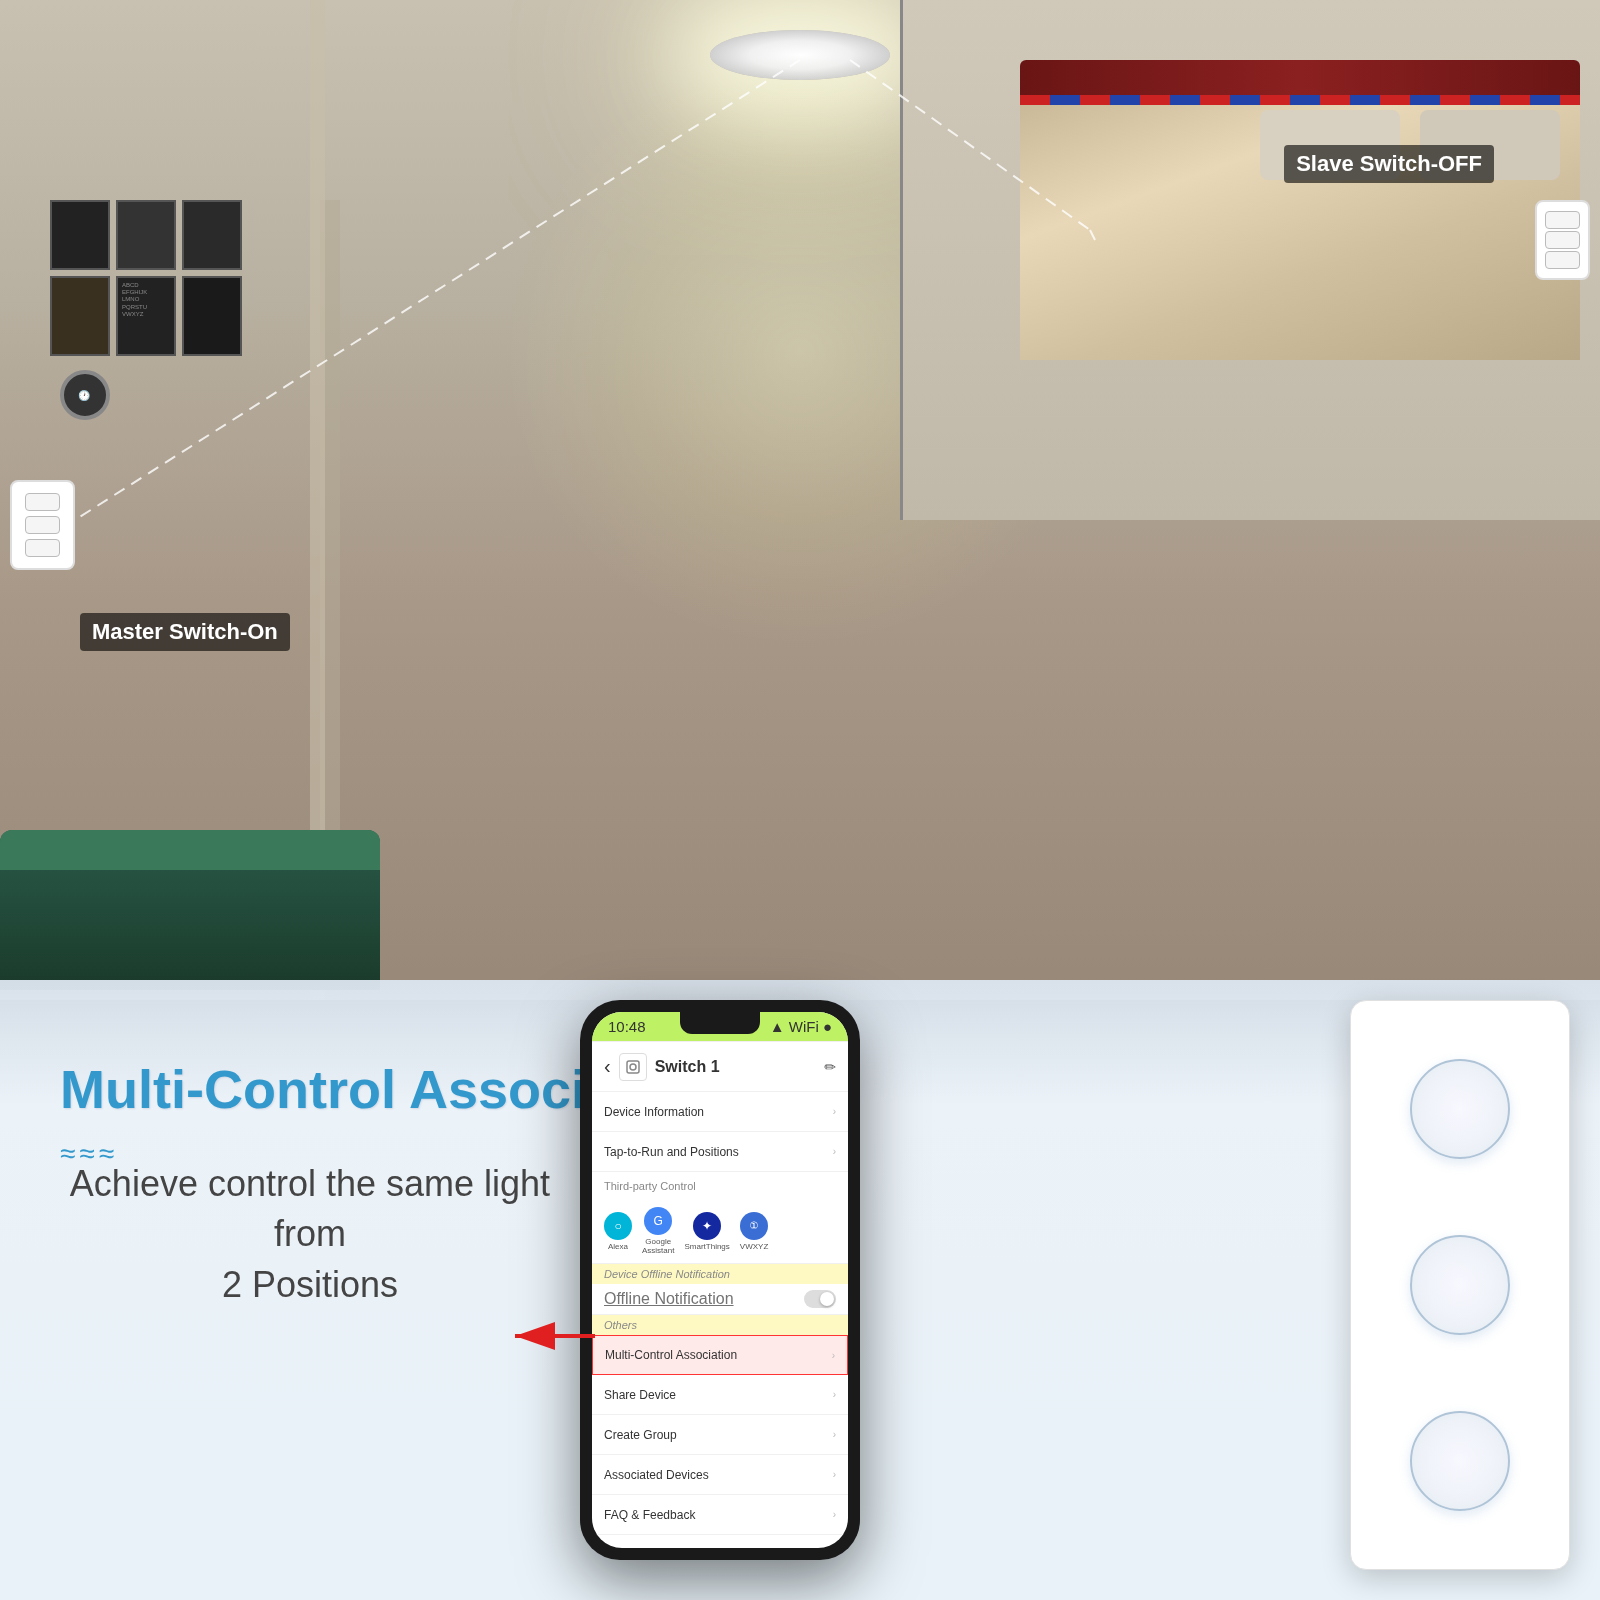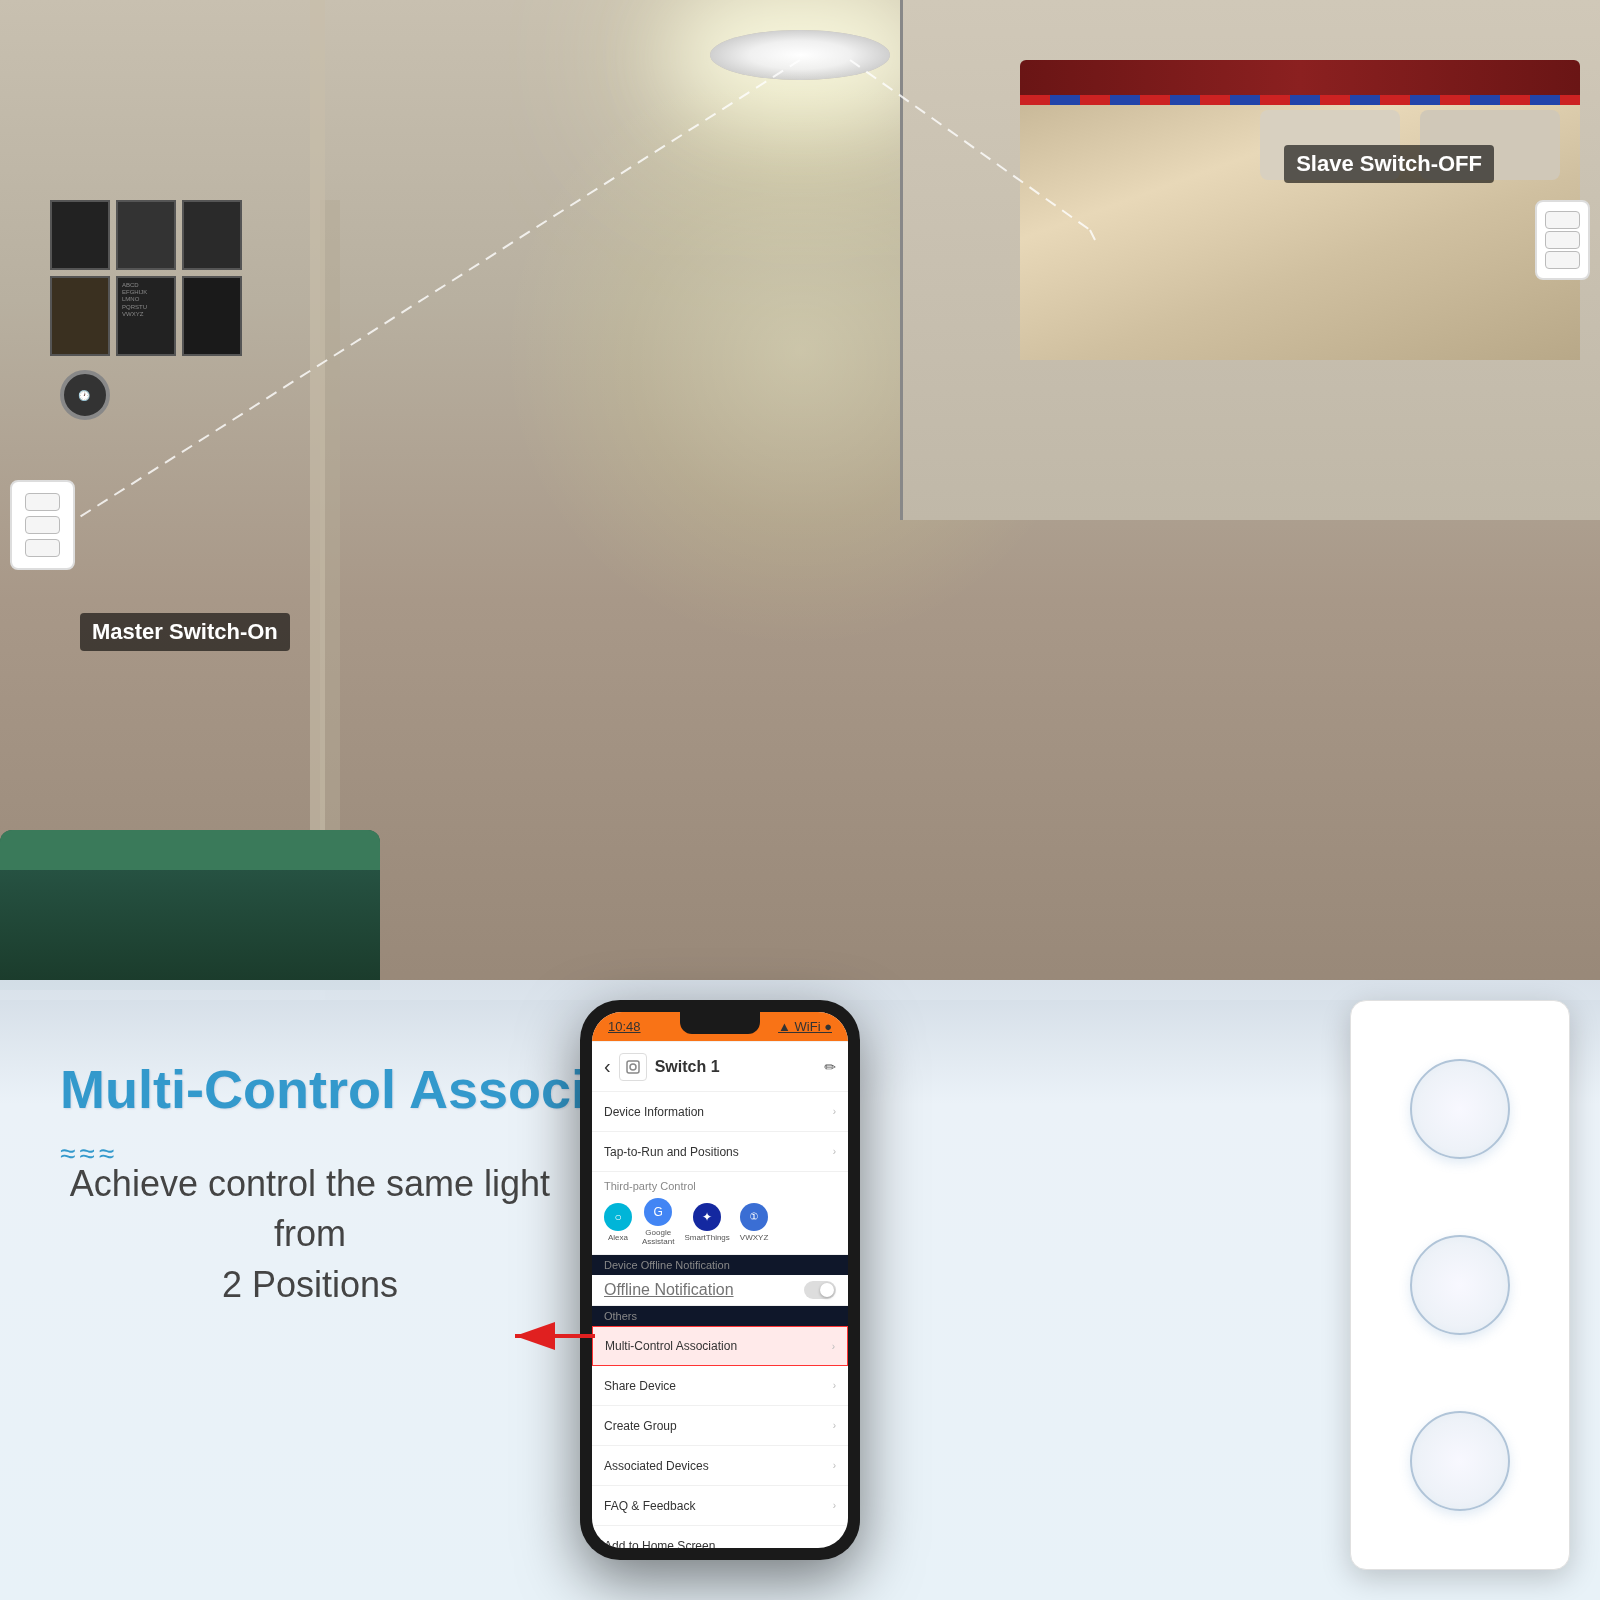--- a/index.html
+++ b/index.html
@@ -161,29 +161,28 @@
     .phone-screen {
       width: 100%;
       height: 100%;
       background: white;
       border-radius: 30px;
       overflow: hidden;
       position: relative;
     }
     .phone-status-bar {
       height: 30px;
-      background: #f97316;
+      background: #bef264;
       display: flex;
       align-items: center;
       justify-content: space-between;
       padding: 0 16px;
-      font-size: 13px;
+      font-size: 15px;
       color: #333;
       border-bottom: 1px solid #f0f0f0;
-      text-decoration: underline;
     }
     .phone-header {
       height: 50px;
       background: white;
       display: flex;
       align-items: center;
       padding: 0 12px;
       border-bottom: 1px solid #f0f0f0;
     }
     .back-arrow {
@@ -219,34 +218,35 @@
       justify-content: space-between;
       padding: 0 12px;
       border-bottom: 1px solid #f0f0f0;
       font-size: 12px;
       color: #333;
     }
     .menu-item-label { flex: 1; }
     .menu-chevron { color: #bbb; font-size: 10px; }
 
     .section-header {
-      background: #0f172a;
+      background: #fef9c3;
       padding: 4px 12px;
       font-size: 11px;
       color: #888;
+      font-style: italic;
     }
 
     .third-party-section {
       padding: 8px 12px;
       border-bottom: 1px solid #f0f0f0;
     }
     .third-party-title {
       font-size: 11px;
       color: #888;
-      margin-bottom: 6px;
+      margin-bottom: 15px;
     }
     .third-party-icons {
       display: flex;
       gap: 10px;
       align-items: center;
     }
     .tp-icon {
       display: flex;
       flex-direction: column;
       align-items: center;

